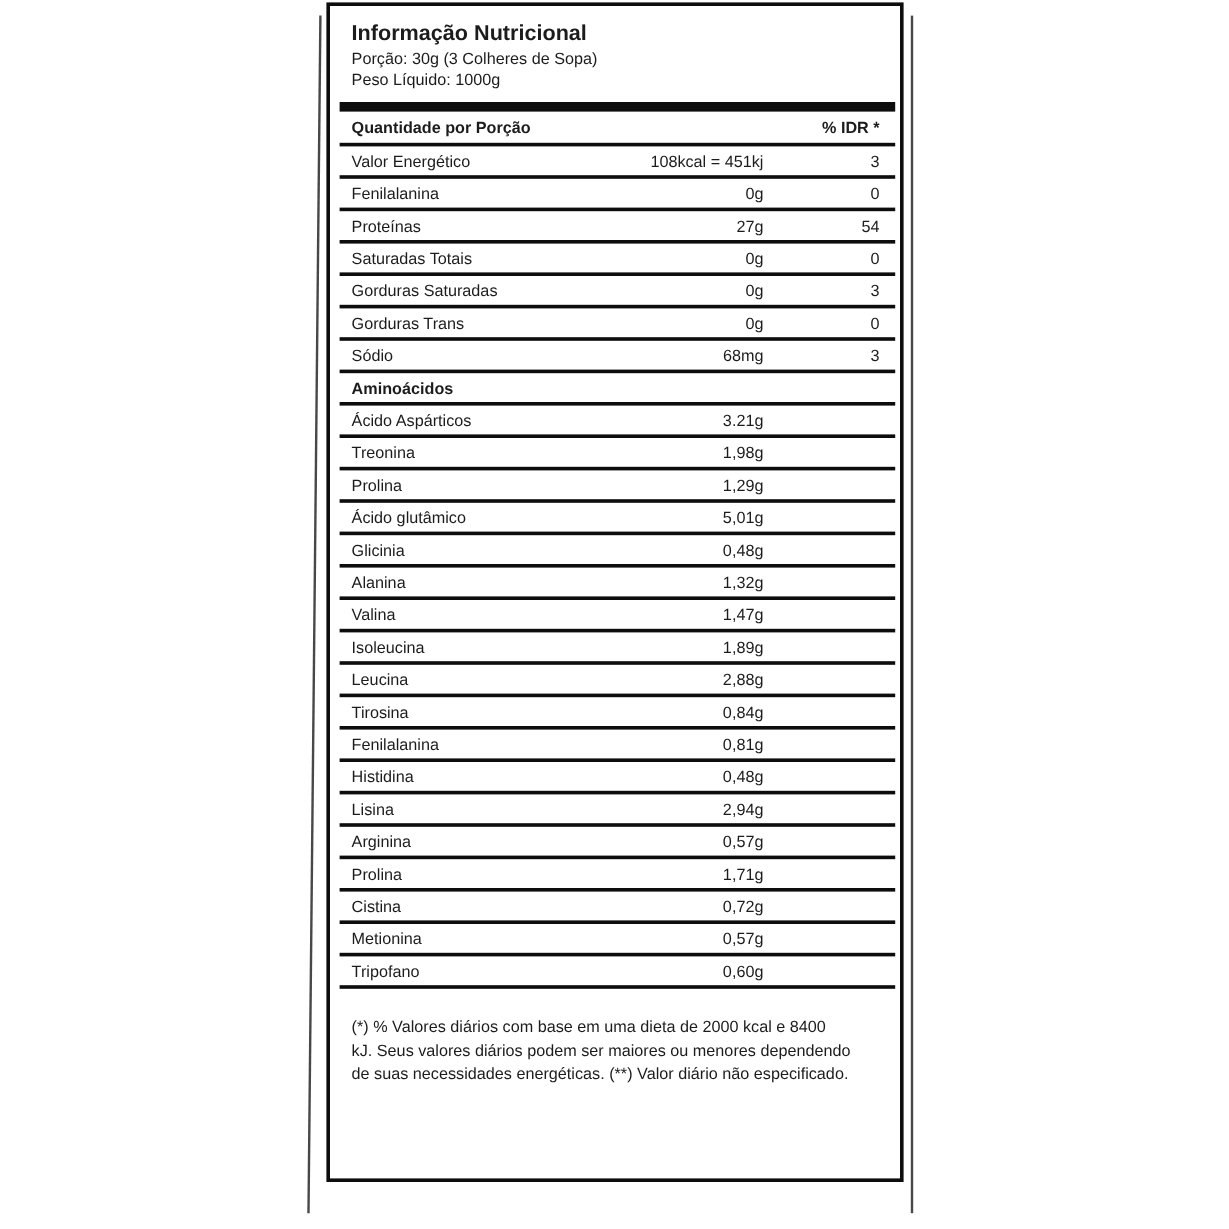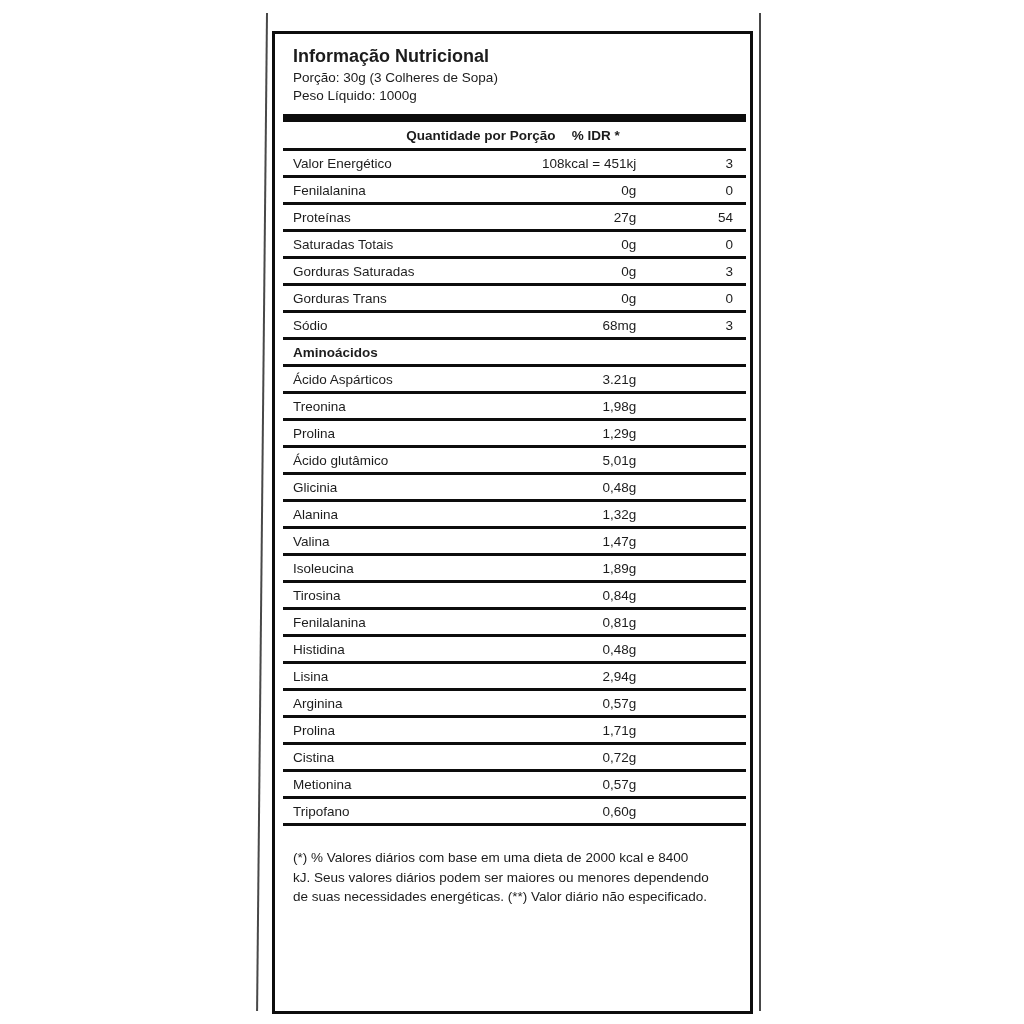--- a/index.html
+++ b/index.html
@@ -18,21 +18,21 @@
     top: 13px;
     width: 1.5px;
     height: 998px;
     background: #484848;
   }
   .hairline-left  { left: 265.5px; transform: rotate(0.57deg); transform-origin: top center; }
   .hairline-right { left: 759px; }
 
   .label-box {
     position: absolute;
-    left: 272px; top: 31px;
+    left: 272px; top: 2px;
     width: 481px; height: 983px;
     border: 3px solid #0d0d0d;
     background: #ffffff;
   }
 
   .title {
     font-size: 18px;
     font-weight: bold;
     line-height: 21px;
     margin: 12px 18px 2px 18px;
@@ -52,21 +52,21 @@
   .table { margin: 0 4px 0 8px; }
 
   .row {
     display: flex;
     align-items: center;
     height: 27px;
     border-bottom: 3px solid #0d0d0d;
     padding: 0 13px 0 10px;
     font-size: 13.5px;
   }
-  .header-row { height: 29px; justify-content: center; gap: 16px; }
+  .header-row { height: 29px; justify-content: space-between; gap: 16px; }
   .bold { font-weight: bold; }
 
   .cell-label { flex: 0 0 44%; white-space: nowrap; }
   .cell-value { flex: 0 0 34%; text-align: right; white-space: nowrap; }
   .cell-idr   { flex: 1 1 auto; text-align: right; white-space: nowrap; }
 
   .footnote {
     margin: 22px 8px 0 18px;
     font-size: 13.5px;
     line-height: 19.5px;
@@ -188,20 +188,25 @@
             <span class="cell-value">1,47g</span>
             <span class="cell-idr"></span>
           </div>
 
           <div class="row">
             <span class="cell-label">Isoleucina</span>
             <span class="cell-value">1,89g</span>
             <span class="cell-idr"></span>
           </div>
 
+          <div class="row">
+            <span class="cell-label">Leucina</span>
+            <span class="cell-value">2,88g</span>
+            <span class="cell-idr"></span>
+          </div>
 
           <div class="row">
             <span class="cell-label">Tirosina</span>
             <span class="cell-value">0,84g</span>
             <span class="cell-idr"></span>
           </div>
 
           <div class="row">
             <span class="cell-label">Fenilalanina</span>
             <span class="cell-value">0,81g</span>

